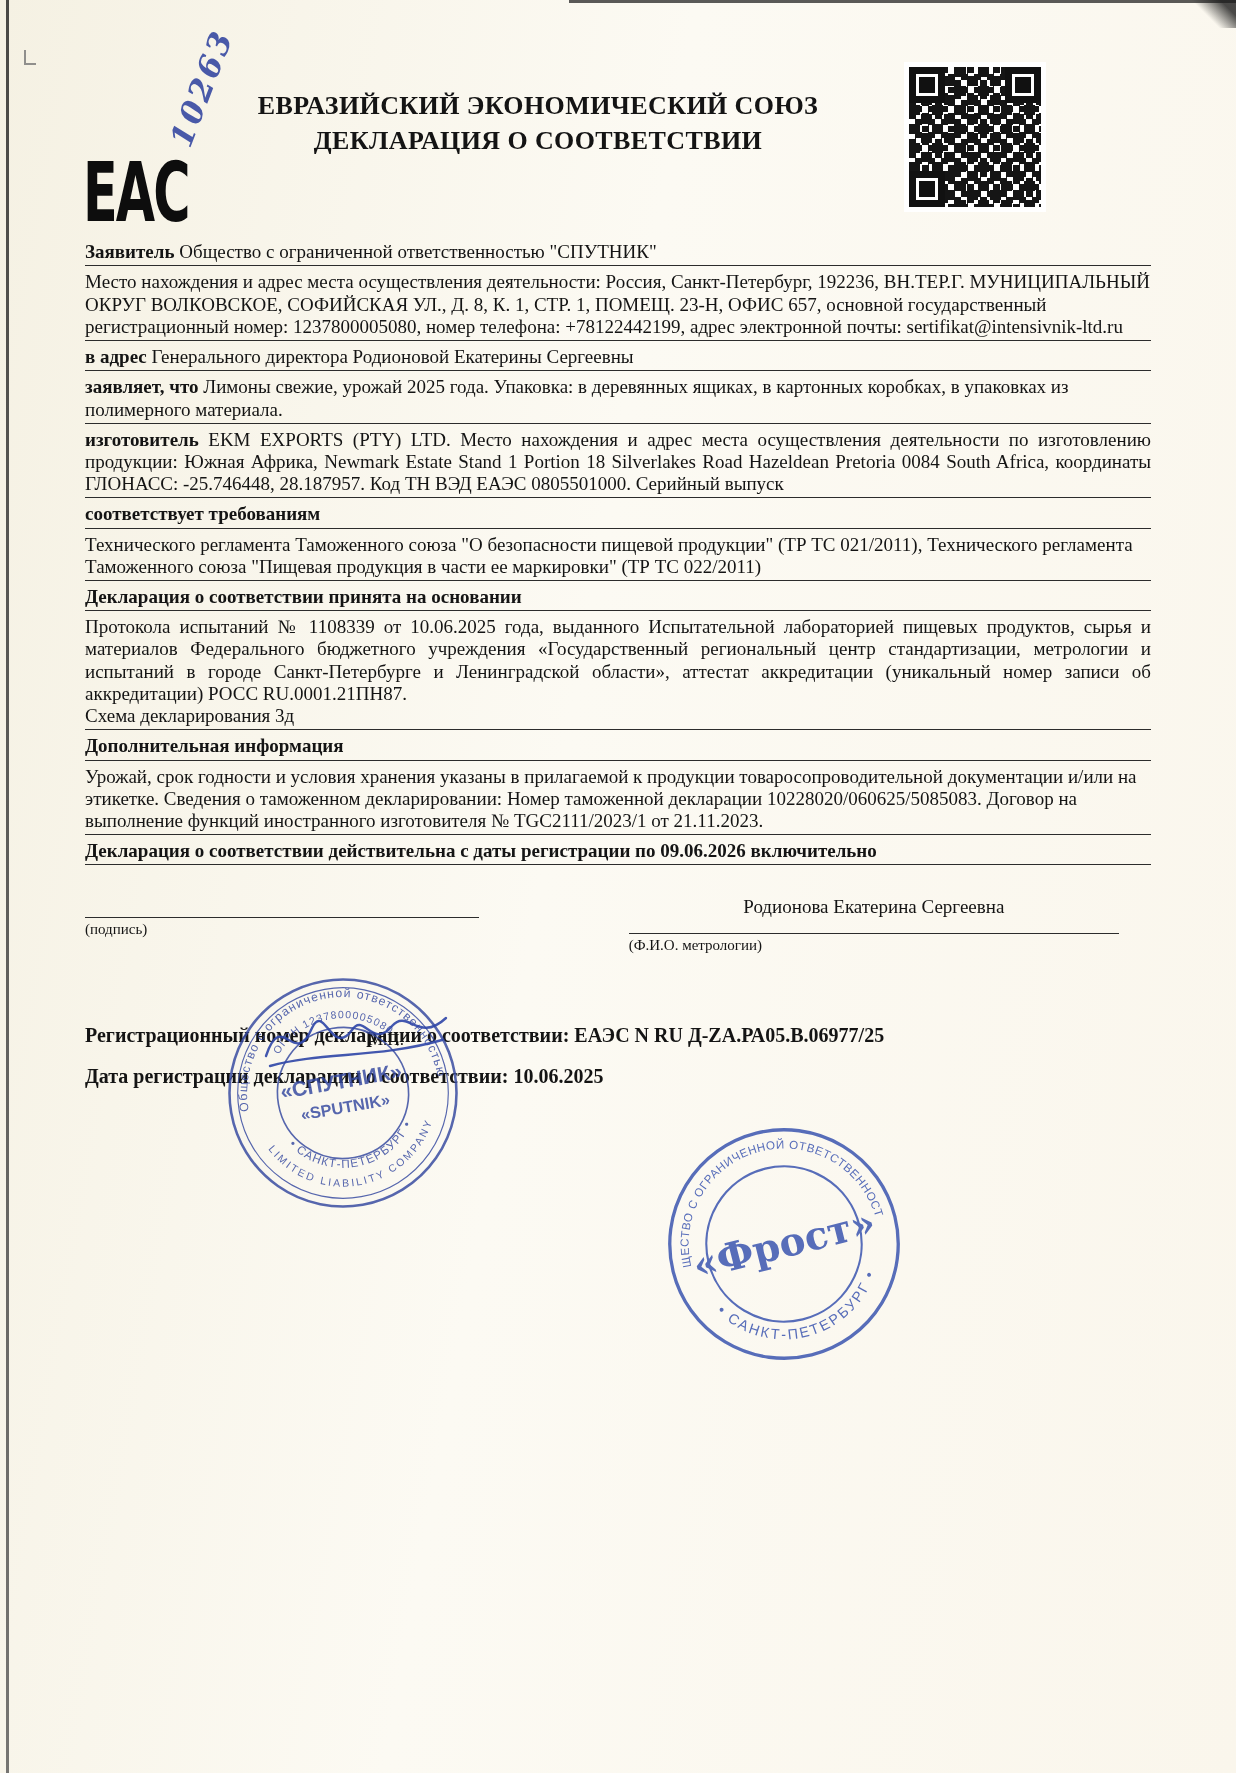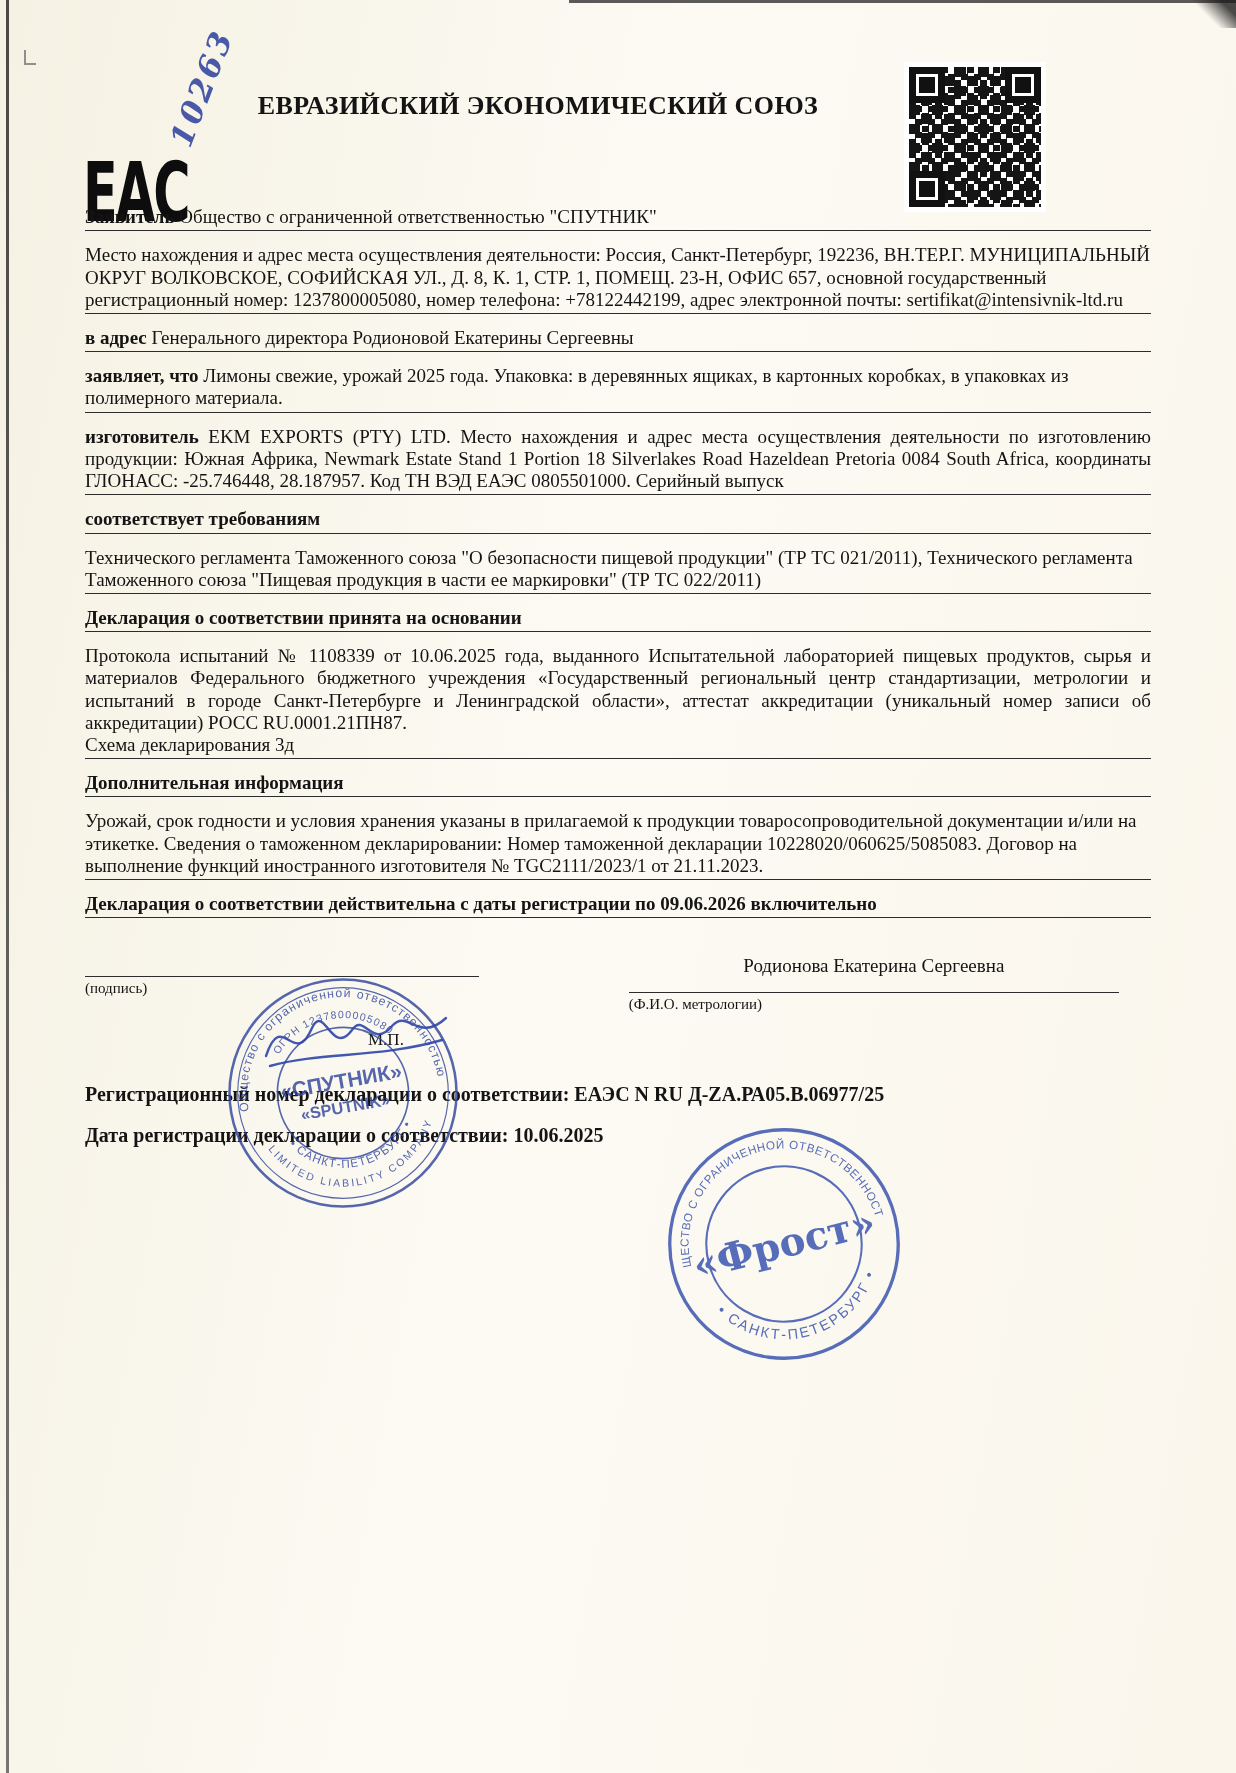--- a/index.html
+++ b/index.html
@@ -40,21 +40,21 @@
   .qr-finder { position:absolute; width:36px; height:36px; border:7px solid #111;
     background:#fff; box-sizing:border-box; }
   .qr-finder::after { content:""; position:absolute; inset:3px; background:#111; }
   .qr-tl { top:5px; left:5px; } .qr-tr { top:5px; right:5px; } .qr-bl { bottom:5px; left:5px; }
 
   .content { position:absolute; left:85px; top:0; width:1066px; }
   .title { padding-top:88px; margin-right:160px; text-align:center;
     font-weight:bold; font-size:26px; line-height:1.35; letter-spacing:.4px; }
 
   .fields { margin-top:82px; }
-  .field { border-bottom:1.5px solid #2c2c2c; padding:1px 0 2px; margin-bottom:12px;
+  .field { border-bottom:1.5px solid #2c2c2c; padding:1px 0 2px; margin-bottom:4px;
     font-size:19px; line-height:1.17; }
   .just { text-align:justify;font-family:Liberation Serif, serif; }
   .b { font-weight:bold; }
 
   .sig-row { display:flex; margin-top:6px; position:relative; }
   .sig-left { width:37%; }
   .sig-line { border-bottom:1.6px solid #2c2c2c; height:46px; }
   .sig-label { text-align:left; font-size:15px; padding-top:3px; }
   .sig-right { width:46%; margin-left:auto; margin-right:3%; }
   .sig-name { text-align:center; font-size:19px; padding-top:25px; padding-bottom:15px;
@@ -90,20 +90,21 @@
     <div class="qr-pattern"></div>
     <div class="qr-finder qr-tl"></div>
     <div class="qr-finder qr-tr"></div>
     <div class="qr-finder qr-bl"></div>
   </div>
 
   <div class="content">
 
     <div class="title">
       <div>ЕВРАЗИЙСКИЙ ЭКОНОМИЧЕСКИЙ СОЮЗ</div>
+      <div>ДЕКЛАРАЦИЯ О СООТВЕТСТВИИ</div>
     </div>
 
     <div class="fields">
 
       <div class="field">
         <span class="b">Заявитель</span>
         <span>Общество с ограниченной ответственностью "СПУТНИК"</span>
       </div>
 
       <div class="field">Место нахождения и адрес места осуществления деятельности: Россия, Санкт-Петербург, 192236, ВН.ТЕР.Г. МУНИЦИПАЛЬНЫЙ ОКРУГ ВОЛКОВСКОЕ, СОФИЙСКАЯ УЛ., Д. 8, К. 1, СТР. 1, ПОМЕЩ. 23-Н, ОФИС 657, основной государственный регистрационный номер: 1237800005080, номер телефона: +78122442199, адрес электронной почты: sertifikat@intensivnik-ltd.ru</div>

